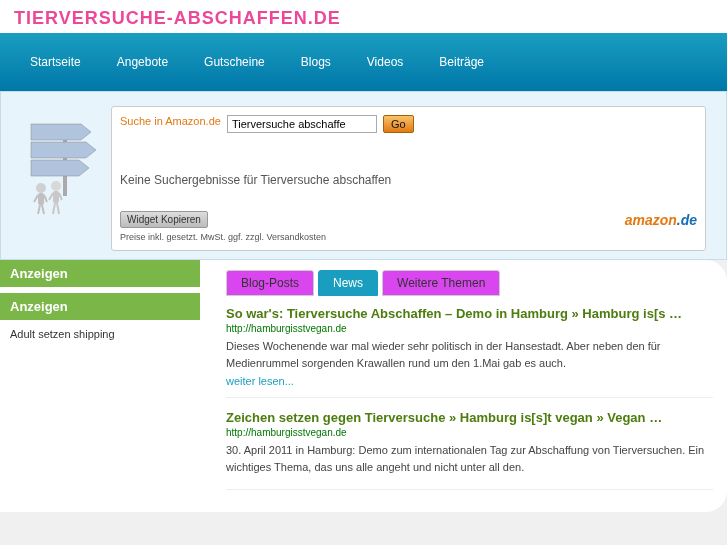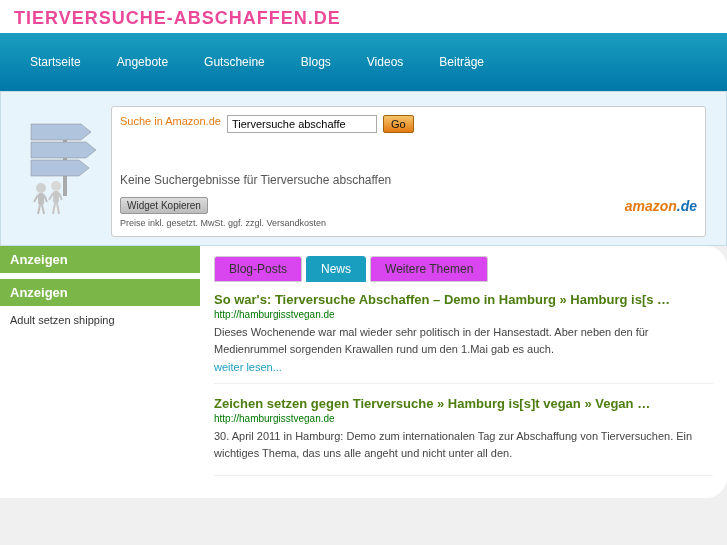--- a/index.html
+++ b/index.html
@@ -14,26 +14,26 @@
     .nav-item { color: #fff; font-size: 12px; padding: 10px 18px; cursor: pointer; white-space: nowrap; }
 
     
     #search-area { background: #e8f4fb; border: 1px solid #c8dce8; margin: 0; padding: 14px 20px 8px 20px; display: flex; align-items: flex-start; }
     #amazon-widget { flex: 1; background: #fff; border: 1px solid #ccc; border-radius: 3px; padding: 8px; min-height: 120px; position: relative; }
     .amazon-search-row { display: flex; align-items: flex-start; gap: 6px; margin-bottom: 8px; }
     .amazon-search-label { color: #e47911; font-size: 11px; }
     .amazon-search-box { border: 1px solid #aaa; padding: 2px 4px; font-size: 11px; width: 150px; }
     .amazon-go-btn { background: linear-gradient(to bottom, #f5c46a, #e47911); border: 1px solid #a36209; border-radius: 2px; padding: 2px 7px; font-size: 11px; cursor: pointer; color: #111; }
     .amazon-no-results { color: #555; font-size: 12px; margin-top: 40px; }
-    .amazon-footer { display: flex; justify-content: space-between; align-items: center; margin-top: 10px; }
+    .amazon-footer { display: flex; justify-content: space-between; align-items: center; margin-top: 24px; }
     .widget-kopieren-btn { background: linear-gradient(to bottom, #ddd, #bbb); border: 1px solid #999; border-radius: 2px; padding: 2px 6px; font-size: 10px; cursor: pointer; color: #333; }
     .amazon-prices { color: #555; font-size: 9px; margin-top: 4px; }
 
     
-    #main { display: flex; gap: 0; background: #fff; border-radius: 21px; }
+    #main { display: flex; gap: 12px; background: #fff; border-radius: 21px; }
 
     
     #sidebar { width: 200px; flex-shrink: 0; background: #fff; }
     .sidebar-anzeigen { background: #7ab648; color: #fff; font-size: 13px; font-weight: bold; padding: 6px 10px; }
     .sidebar-hinweis { padding: 8px 10px; }
     .sidebar-hinweis-title { color: #cc0000; font-size: 11px; font-weight: bold; margin-bottom: 4px; }
     .sidebar-hinweis-text { color: #333; font-size: 11px; line-height: 1.4; }
     .sidebar-ad-bottom { background: #7ab648; color: #fff; font-size: 13px; font-weight: bold; padding: 6px 10px; margin-top: 6px; }
     .sidebar-ad-content { padding: 8px 10px; color: #333; font-size: 11px; }
 

